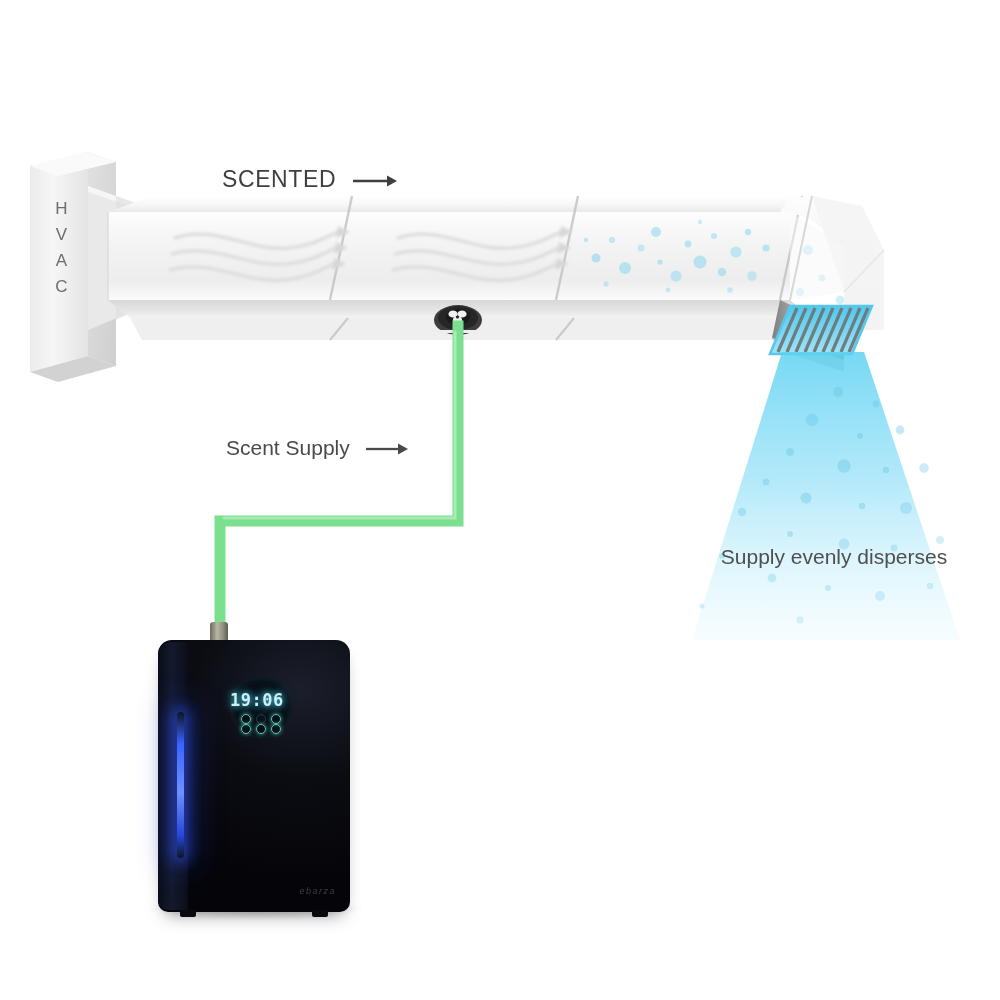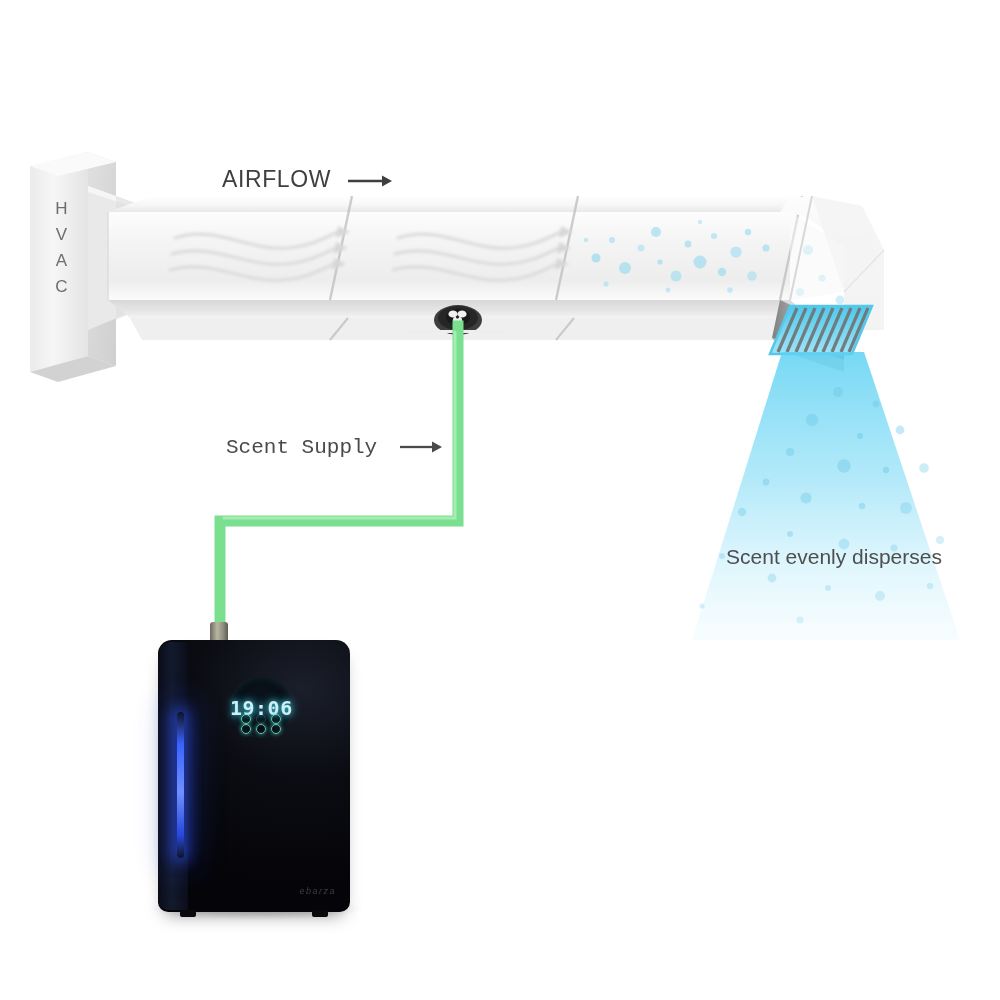--- a/index.html
+++ b/index.html
@@ -30,23 +30,23 @@
      border-radius:14px 3px 3px 10px;
      background:linear-gradient(90deg,#0a0d18 0%,#141a2e 45%,#0b0e19 100%);}
   .dev-led{position:absolute;left:19px;top:72px;width:7px;height:146px;
      border-radius:4px;
      background:linear-gradient(180deg,rgba(40,80,255,.0),#3a63ff 22%,#6f90ff 55%,#2546d8 85%,rgba(20,30,120,0));
      box-shadow:0 0 14px 5px rgba(48,86,255,.55),0 0 30px 12px rgba(40,70,220,.28);}
   .dev-screen{position:absolute;left:72px;top:36px;width:62px;height:62px;
      border-radius:50%;
      background:radial-gradient(circle at 50% 45%,#0d1720 0%,#070b11 70%,#04060a 100%);
      box-shadow:inset 0 0 10px rgba(90,190,220,.18);}
-  .dev-time{position:absolute;left:0;right:0;top:20px;text-align:center;
+  .dev-time{position:absolute;left:0;right:0;top:14px;
      font-family:"DejaVu Sans Mono","Liberation Mono",monospace;
-     font-size:20px;font-weight:bold;color:#cfeef5;letter-spacing:.5px;
+     font-size:17px;font-weight:bold;color:#cfeef5;letter-spacing:.5px;
      text-shadow:0 0 6px #3fd0e8,0 0 12px rgba(63,208,232,.6);}
   .dev-btnrow{position:absolute;left:0;right:0;display:flex;justify-content:center;gap:5px;}
   .dev-btnrow.r1{top:38px;}
   .dev-btnrow.r2{top:48px;}
   .dbtn{width:8px;height:8px;border-radius:50%;
      border:1px solid rgba(110,225,200,.85);
      box-shadow:0 0 4px rgba(90,220,200,.8);}
   .dev-logo{position:absolute;right:14px;bottom:16px;font-size:9px;
      letter-spacing:1.5px;color:#4a4a52;opacity:.8;font-style:italic;}
   .dev-foot{position:absolute;bottom:-5px;width:16px;height:7px;border-radius:2px;
@@ -278,38 +278,38 @@
   </svg>
 
   <div class="hvac-text">
     <span>H</span>
     <span>V</span>
     <span>A</span>
     <span>C</span>
   </div>
 
   <div class="lbl lbl-cap" style="left:222px;top:166px;">
-    <span>AIRFLOW</span>
+    <span>SCENTED</span>
     <svg class="arrowglyph" width="44" height="14" viewBox="0 0 44 14">
       <line x1="0" y1="7" x2="34" y2="7" stroke="#3f3f3f" stroke-width="2.4"></line>
       <polygon points="34,1.5 44,7 34,12.5" fill="#3f3f3f"></polygon>
     </svg>
   </div>
 
 
-  <div class="lbl lbl-sent" style="left:226px;top:436px;font-family:Liberation Mono, monospace;">
+  <div class="lbl lbl-sent" style="left:226px;top:436px;">
     <span>Scent Supply</span>
     <svg class="arrowglyph" width="42" height="14" viewBox="0 0 42 14">
       <line x1="0" y1="7" x2="32" y2="7" stroke="#4a4a4a" stroke-width="2.3"></line>
       <polygon points="32,1.5 42,7 32,12.5" fill="#4a4a4a"></polygon>
     </svg>
   </div>
 
   <div class="lbl lbl-disp" style="left:688px;top:540px;width:292px;">
-    <div>Scent evenly disperses</div>
+    <div>Supply evenly disperses</div>
   </div>
 
   <div class="dev-shadow"></div>
   <div class="dev-port"></div>
 
   <div id="device">
     <div class="dev-body"></div>
     <div class="dev-leftface"></div>
     <div class="dev-led"></div>
 

